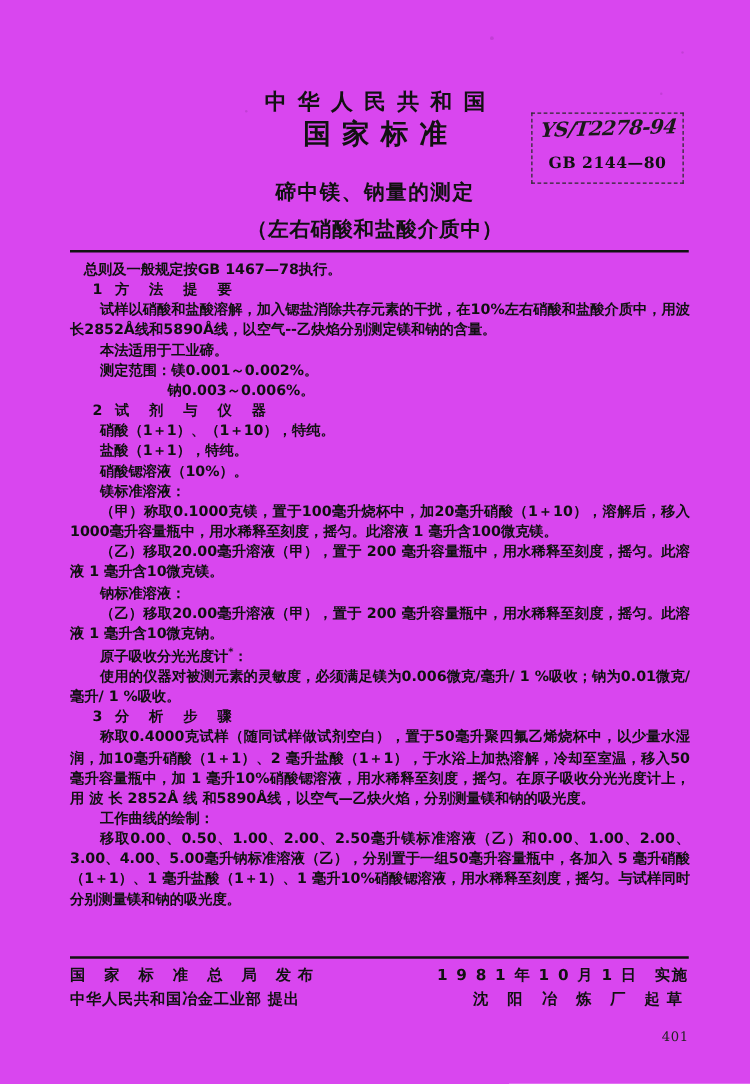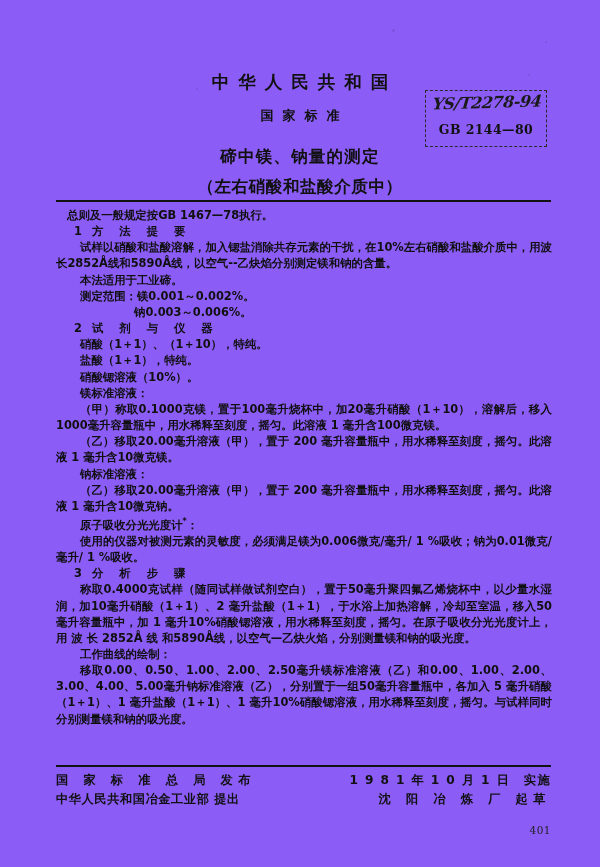--- a/index.html
+++ b/index.html
@@ -12,45 +12,44 @@
     height: 867px;
     font-family: "DejaVu Sans", "Liberation Sans", sans-serif;
     color: #0a0a0a;
     position: relative;
     overflow: hidden;
   }
 
   .page {
     position: absolute;
     inset: 0;
-    background: #8b5cf6;
+    background: #d946ef;
   }
 
   
   .masthead {
     position: absolute;
     left: 0;
     right: 0;
     top: 74px;
     text-align: center;
   }
   .nation-line {
     font-size: 17.5px;
     font-weight: bold;
     letter-spacing: 9px;
     text-indent: 9px;
     line-height: 1.0;
     color: #111;
   }
   .standard-line {
-    font-size: 13px;
+    font-size: 22px;
     font-weight: bold;
     letter-spacing: 9px;
     text-indent: 9px;
-    margin-top: 15px;
     color: #111;
     font-family: Liberation Mono, monospace;
   }
   .doc-title {
     font-size: 16.5px;
     font-weight: bold;
     letter-spacing: 1.2px;
     margin-top: 21px;
     color: #111;
   }

